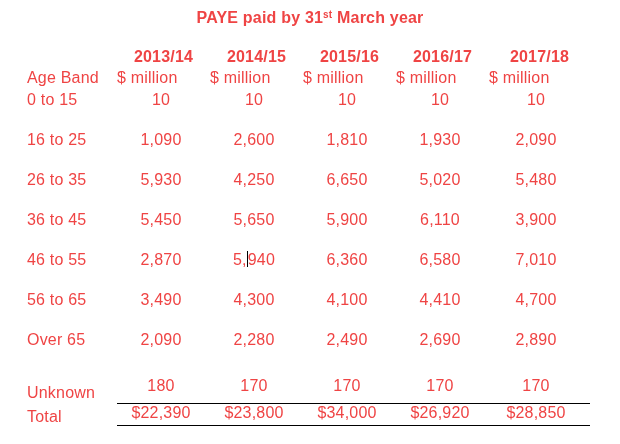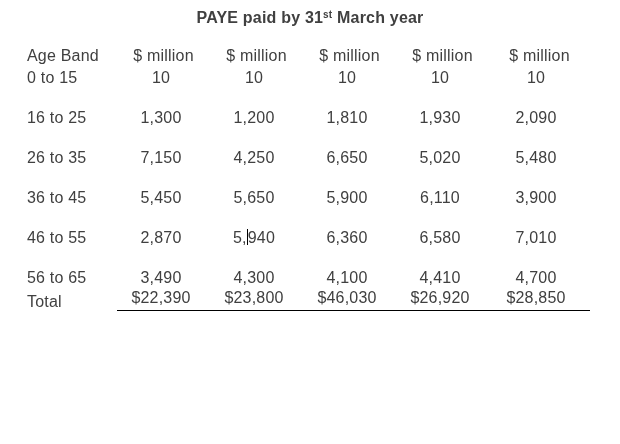--- a/index.html
+++ b/index.html
@@ -1,18 +1,18 @@
 <!DOCTYPE html>
 <html><head>
 <meta charset="utf-8">
 <style>
   html,body{margin:0;padding:0;}
   .page{
     width:620px;height:444px;
-    background:#ffffff;color:#404040;
+    background:#ffffff;color:#ef4444;
     font-family:"Liberation Sans","DejaVu Sans",sans-serif;
     overflow:hidden;position:relative;
   }
   .doc-title{
     padding-top:9px;
     text-align:center;
     font-weight:700;
     font-size:16px;
     line-height:17px;
     letter-spacing:0.2px;
@@ -30,21 +30,21 @@
     letter-spacing:0.2px;
   }
   td{
     padding:0;
     line-height:21px;
     vertical-align:bottom;
     white-space:nowrap;
     overflow:visible;
   }
   td.year{font-weight:700;text-align:center;}
-  td.unit{text-align:center;}
+  td.unit{}
   td.label{text-align:left;}
   td.num{text-align:center;padding-right:5px;}
   td.num.last{padding-right:7px;}
   tr.r-head{height:22px;}
   tr.r-unit{height:21px;margin-top:30px;}
   tr.r-first{height:22px;}
   tr.r-band{height:40px;}
   tr.r-unknown{height:53px;}
   tr.r-unknown td.num{border-bottom:1.5px solid #000000;padding-bottom:7px;}
   tr.r-total td{line-height:17px;}
@@ -68,20 +68,28 @@
     <colgroup>
       <col style="width:90px">
         <col style="width:93px">
         <col style="width:93px">
         <col style="width:93px">
         <col style="width:93px">
         <col style="width:101px">
     </colgroup>
 
     <tbody>
+        <tr class="r-head">
+      <td></td>
+      <td class="year">2013/14</td>
+      <td class="year">2014/15</td>
+      <td class="year">2015/16</td>
+      <td class="year">2016/17</td>
+      <td class="year">2017/18</td>
+    </tr>
 
     <tr class="r-unit">
       <td class="label">Age Band</td>
       <td class="unit">$ million</td>
       <td class="unit">$ million</td>
       <td class="unit">$ million</td>
       <td class="unit">$ million</td>
       <td class="unit">$ million</td>
     </tr>
 
@@ -89,30 +97,30 @@
       <td class="label">0 to 15</td>
       <td class="num">10</td>
       <td class="num">10</td>
       <td class="num">10</td>
       <td class="num">10</td>
       <td class="num last">10</td>
     </tr>
 
     <tr class="r-band">
       <td class="label">16 to 25</td>
-      <td class="num">1,300</td>
-      <td class="num">1,200</td>
+      <td class="num">1,090</td>
+      <td class="num">2,600</td>
       <td class="num">1,810</td>
       <td class="num">1,930</td>
       <td class="num last">2,090</td>
     </tr>
 
     <tr class="r-band">
       <td class="label">26 to 35</td>
-      <td class="num">7,150</td>
+      <td class="num">5,930</td>
       <td class="num">4,250</td>
       <td class="num">6,650</td>
       <td class="num">5,020</td>
       <td class="num last">5,480</td>
     </tr>
 
     <tr class="r-band">
       <td class="label">36 to 45</td>
       <td class="num">5,450</td>
       <td class="num">5,650</td>
@@ -132,26 +140,42 @@
 
     <tr class="r-band">
       <td class="label">56 to 65</td>
       <td class="num">3,490</td>
       <td class="num">4,300</td>
       <td class="num">4,100</td>
       <td class="num">4,410</td>
       <td class="num last">4,700</td>
     </tr>
 
+    <tr class="r-band">
+      <td class="label">Over 65</td>
+      <td class="num">2,090</td>
+      <td class="num">2,280</td>
+      <td class="num">2,490</td>
+      <td class="num">2,690</td>
+      <td class="num last">2,890</td>
+    </tr>
 
+    <tr class="r-unknown">
+      <td class="label">Unknown</td>
+      <td class="num">180</td>
+      <td class="num">170</td>
+      <td class="num">170</td>
+      <td class="num">170</td>
+      <td class="num last">170</td>
+    </tr>
 
     <tr class="r-total">
       <td class="label">Total</td>
       <td class="num">$22,390</td>
       <td class="num">$23,800</td>
-      <td class="num">$46,030</td>
+      <td class="num">$34,000</td>
       <td class="num">$26,920</td>
       <td class="num last">$28,850</td>
     </tr>
 
   </tbody>
     </table>
 </div>
 
 </body></html>

